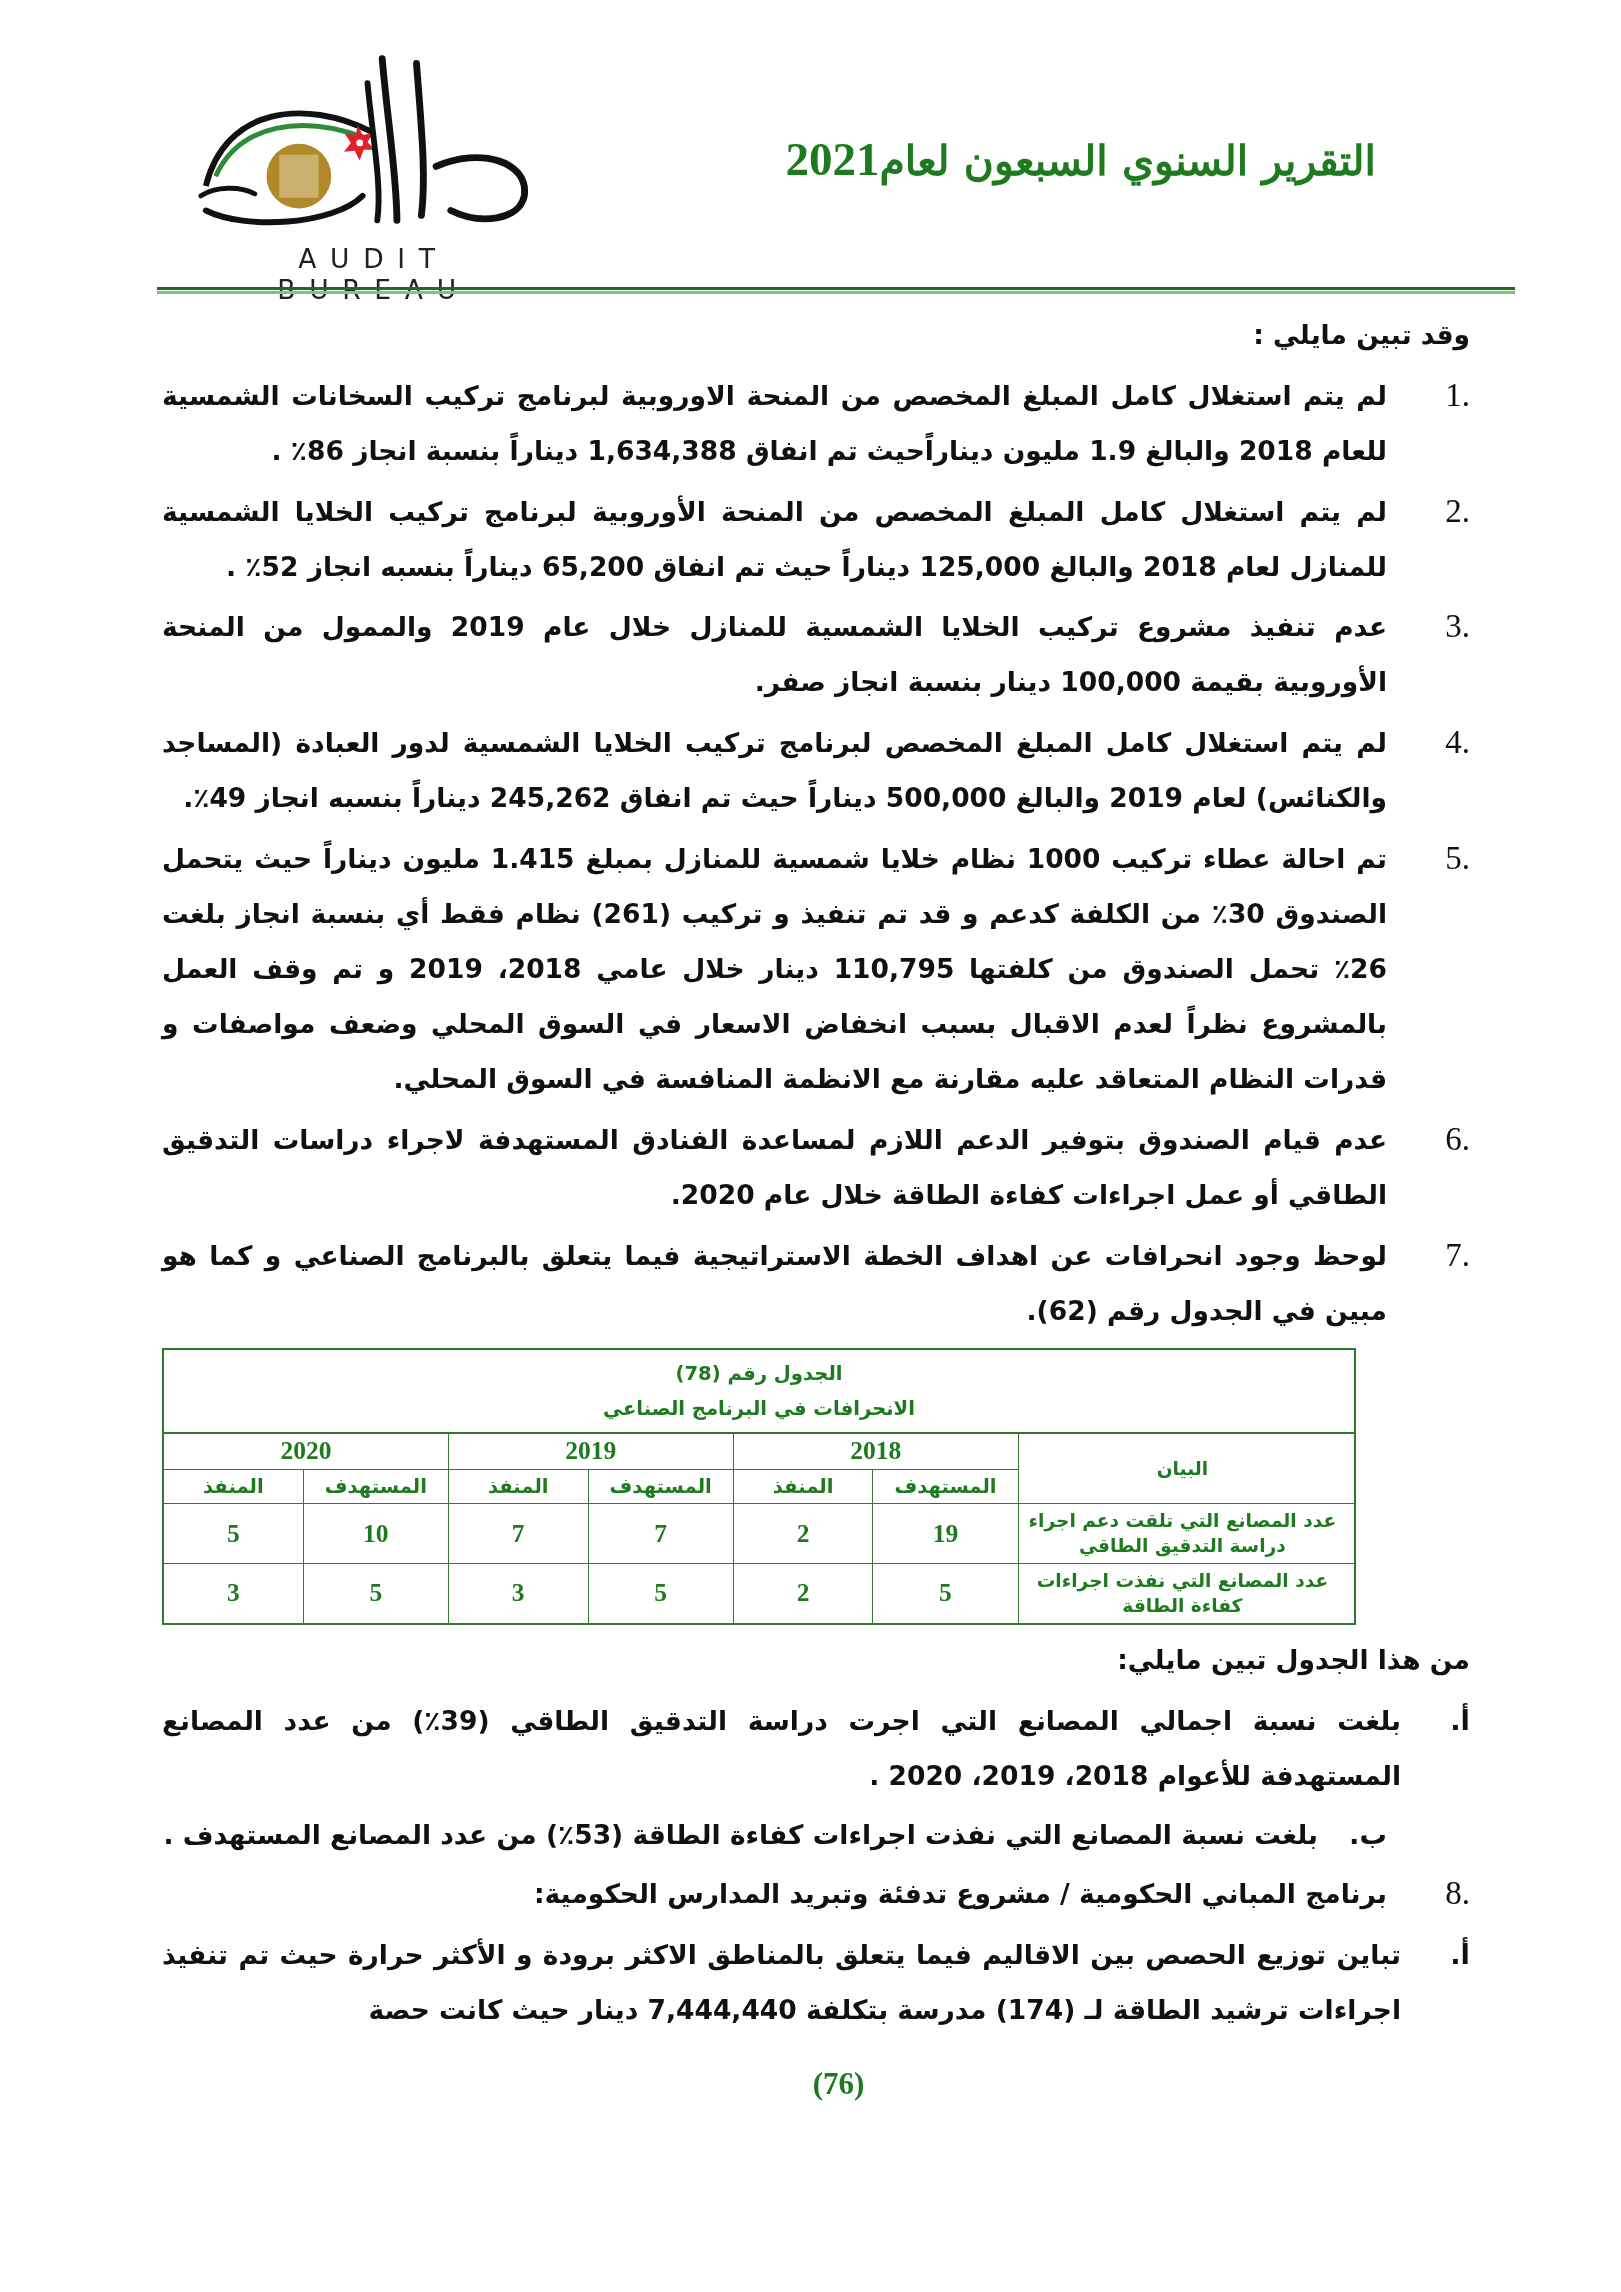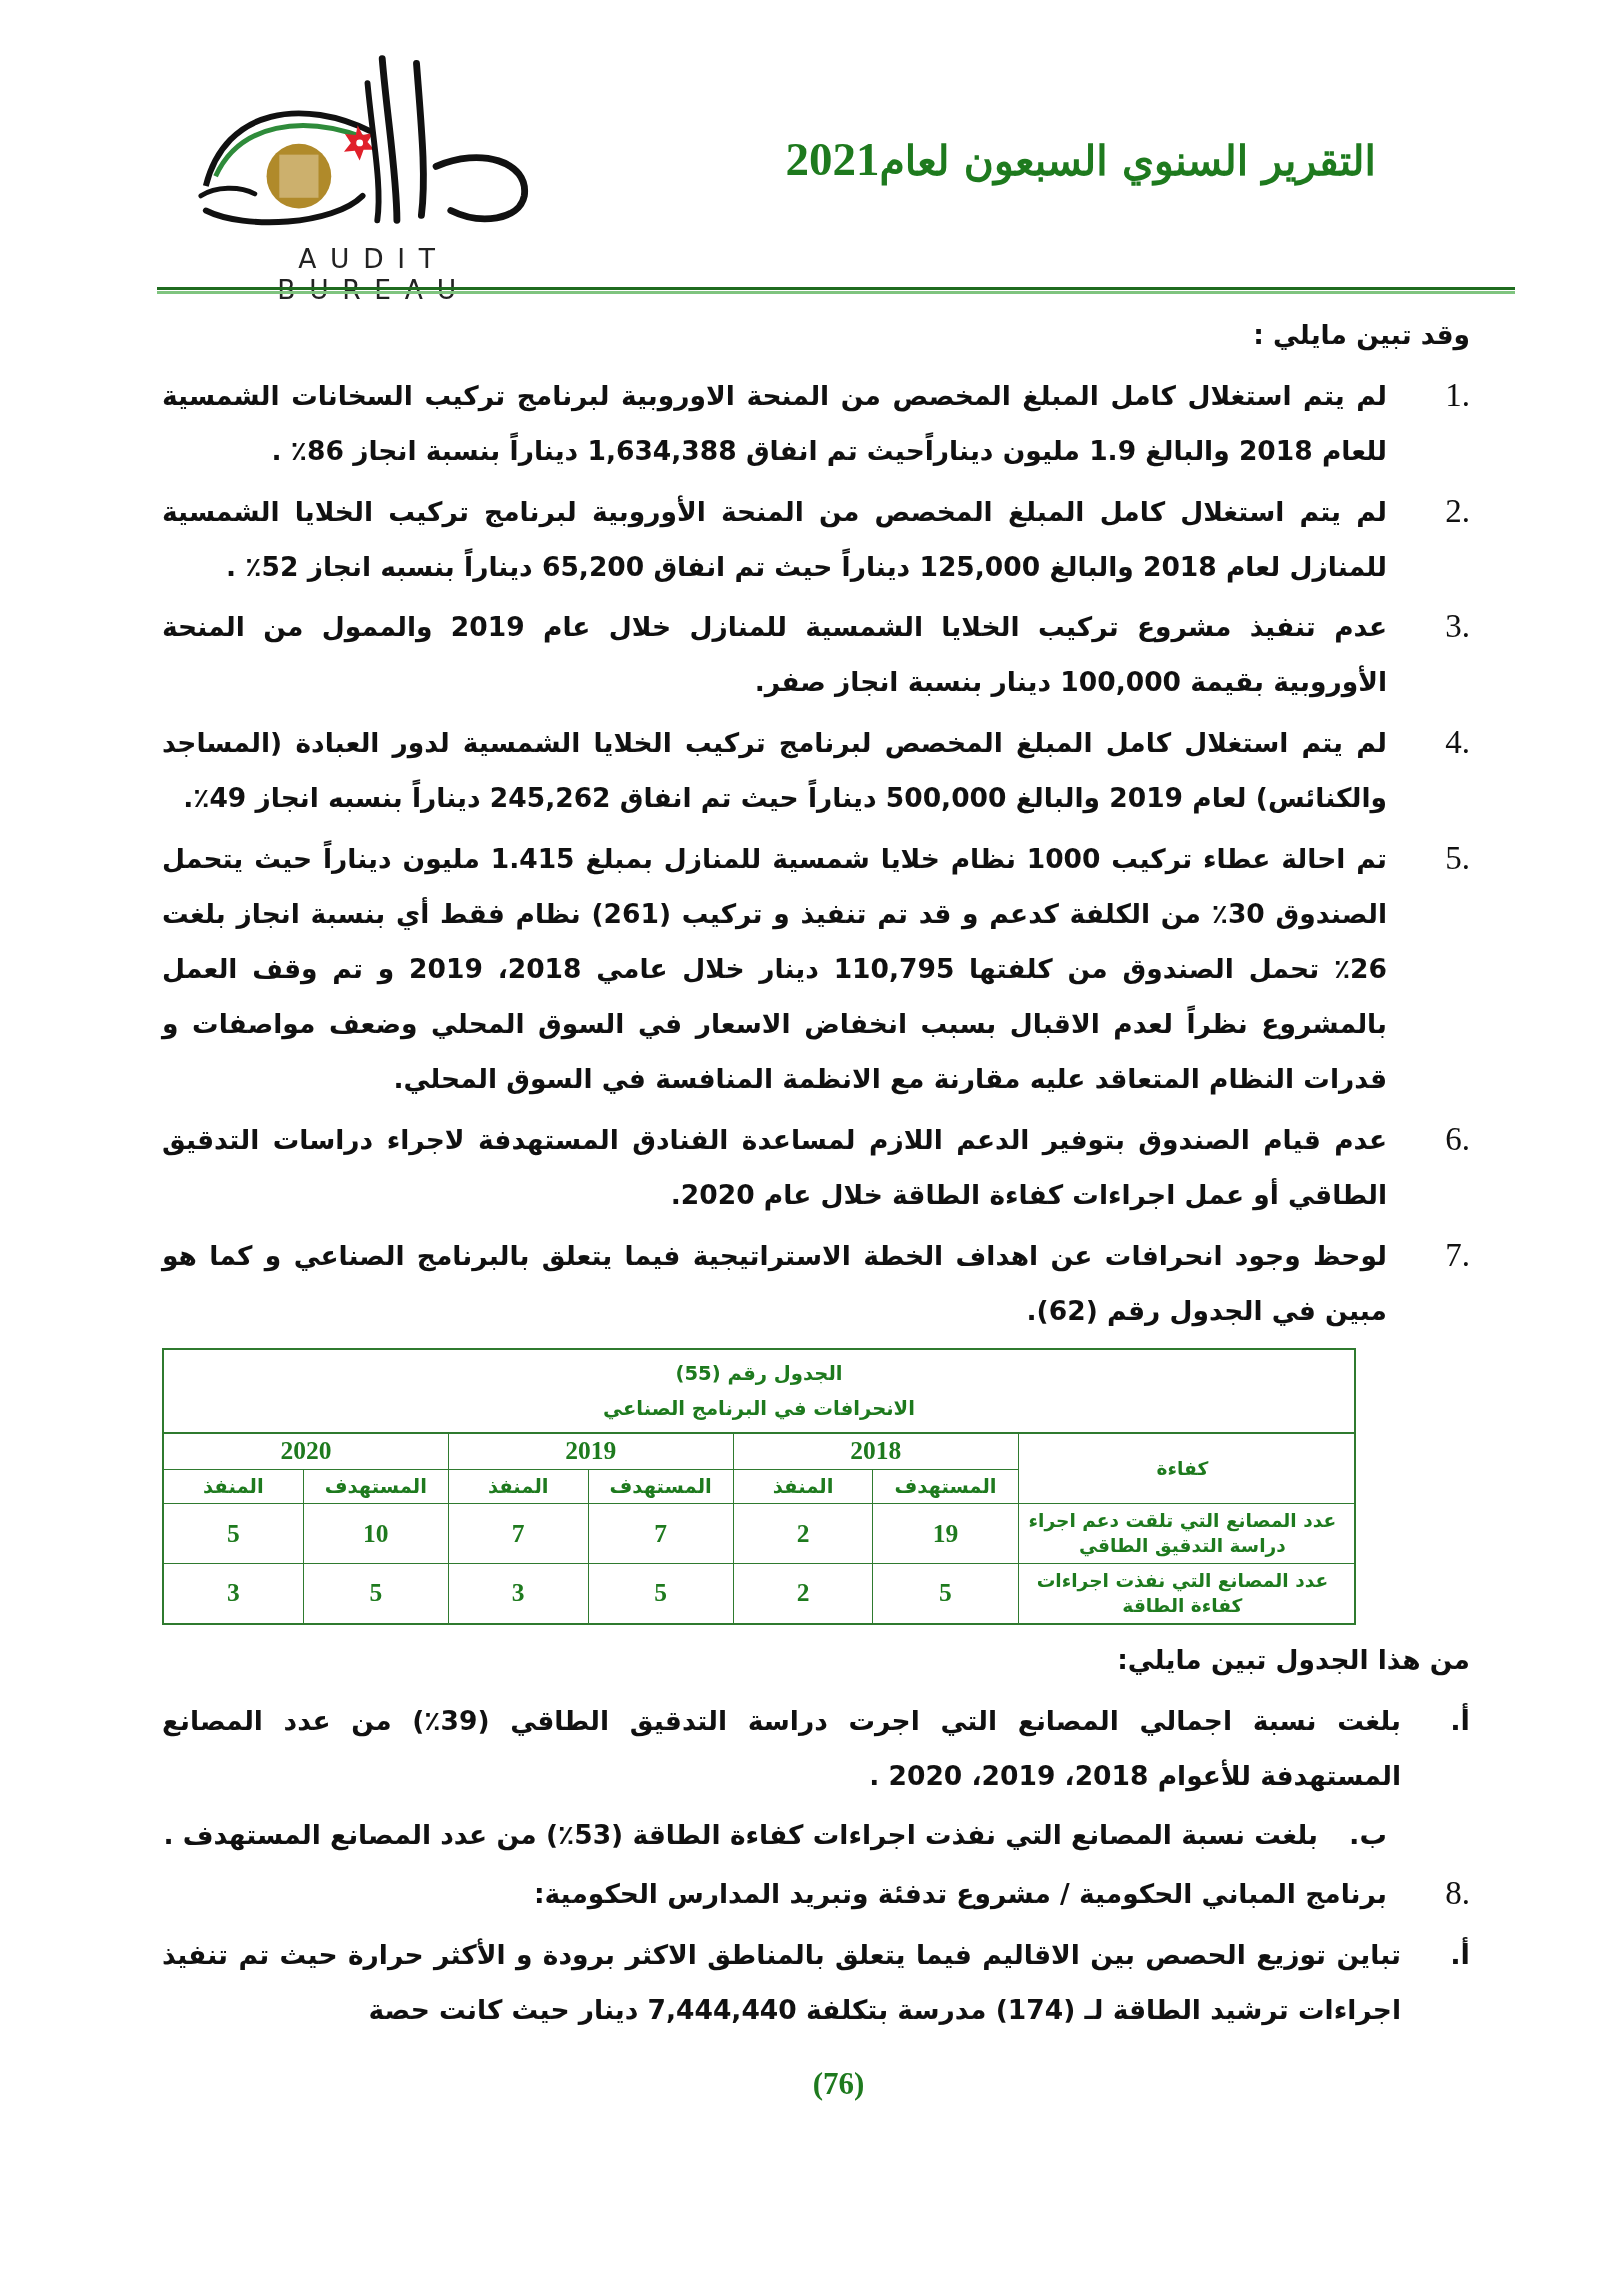--- a/index.html
+++ b/index.html
@@ -136,26 +136,26 @@
     <div class="item">
       <span class="num">7.</span>
       <span class="text">لوحظ وجود انحرافات عن اهداف الخطة الاستراتيجية فيما يتعلق بالبرنامج الصناعي و كما هو مبين في الجدول رقم (62).</span>
     </div>
 
     <div class="table-wrap">
       <table class="t62">
         <tbody>
             <tr>
           <td colspan="7" class="caption-cell">
-            <div>الجدول رقم (55)</div>
+            <div>الجدول رقم (78)</div>
             <div>الانحرافات في البرنامج الصناعي</div>
           </td>
         </tr>
         <tr>
-          <th rowspan="2" class="label-cell" style="text-align:center">كفاءة</th>
+          <th rowspan="2" class="label-cell" style="text-align:center">البيان</th>
           <th colspan="2" class="year">2018</th>
           <th colspan="2" class="year">2019</th>
           <th colspan="2" class="year">2020</th>
         </tr>
         <tr>
           <th>المستهدف</th>
           <th>المنفذ</th>
           <th>المستهدف</th>
           <th>المنفذ</th>
           <th>المستهدف</th>

